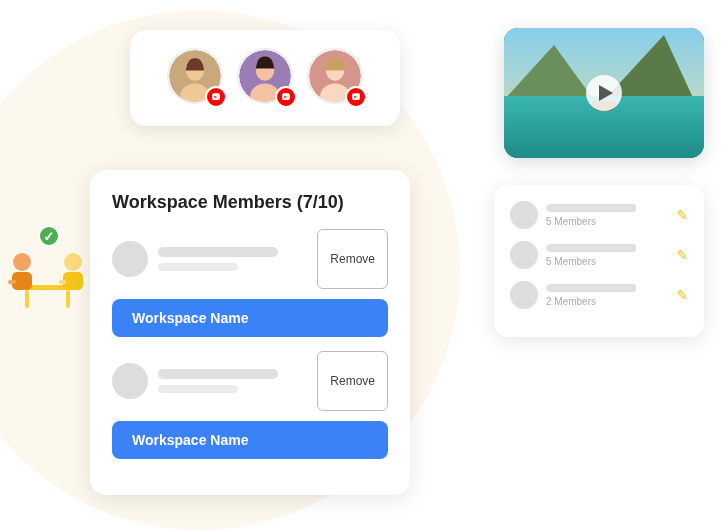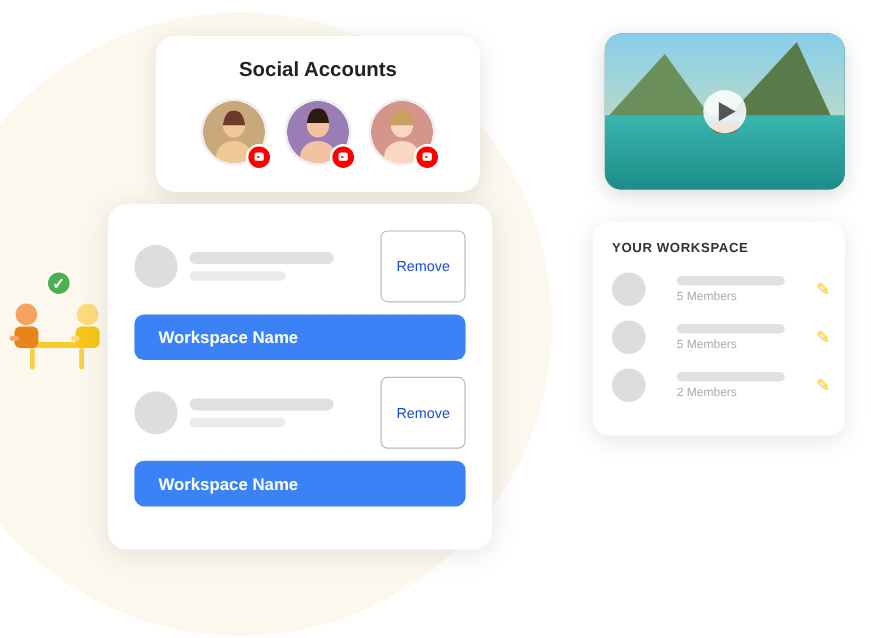--- a/index.html
+++ b/index.html
@@ -131,21 +131,21 @@
       border-radius: 4px;
       background: #ebebeb;
       width: 80px;
     }
     .remove-btn {
       border: 1.5px solid #bbb;
       background: #fff;
       border-radius: 6px;
       padding: 22px 12px;
       font-size: 12px;
-      color: #1d4ed8;
+      color: #404040;
       cursor: pointer;
       font-weight: 500;
       white-space: nowrap;
     }
     .workspace-name-btn {
       background: #3b82f6;
       border: none;
       border-radius: 8px;
       padding: 11px 20px;
       font-size: 14px;
@@ -257,21 +257,21 @@
       font-size: 11px;
       font-weight: 700;
       color: #333;
       letter-spacing: 0.5px;
       margin-bottom: 14px;
       text-transform: uppercase;
     }
     .yw-row {
       display: flex;
       align-items: center;
-      gap: 26px;
+      gap: 8px;
       margin-bottom: 12px;
     }
     .yw-avatar {
       width: 28px;
       height: 28px;
       border-radius: 50%;
       background: #ddd;
       flex-shrink: 0;
     }
     .yw-info {
@@ -319,21 +319,20 @@
       z-index: 5;
       border: 2px solid #fff;
     }
   </style>
 </head>
 <body>
 
 <div class="bg-circle"></div>
 
 <div class="social-card">
-  <div class="social-card-title">Social Accounts</div>
   <div class="social-avatars">
 
     <div class="avatar-wrap">
       <div class="avatar-circle">
         <svg viewBox="0 0 56 56" width="56" height="56" class="avatar-face">
           <circle cx="28" cy="28" r="28" fill="#c9a87c"></circle>
           <ellipse cx="28" cy="22" rx="10" ry="11" fill="#f0c897"></ellipse>
           <ellipse cx="28" cy="50" rx="16" ry="14" fill="#f0c897"></ellipse>
           <path d="M18 22 Q20 8 28 9 Q36 8 38 22" fill="#6b3a2a"></path>
         </svg>
@@ -374,20 +373,21 @@
         <svg viewBox="0 0 24 24" fill="white">
             <path d="M19.6 7.4s-.2-1.4-.8-2c-.8-.8-1.7-.8-2.1-.9C14.4 4.3 12 4.3 12 4.3s-2.4 0-4.7.2c-.4.1-1.3.1-2.1.9-.6.6-.8 2-.8 2S4.2 9 4.2 10.6v1.5c0 1.6.2 3.2.2 3.2s.2 1.4.8 2c.8.8 1.8.7 2.3.8C8.9 18.3 12 18.3 12 18.3s2.4 0 4.7-.2c.4-.1 1.3-.1 2.1-.9.6-.6.8-2 .8-2s.2-1.6.2-3.2v-1.5C19.8 9 19.6 7.4 19.6 7.4zm-11 6.5V9.6l5.6 2.2-5.6 2.1z"></path>
           </svg>
       </div>
     </div>
 
   </div>
 </div>
 
 <div class="members-card">
+  <div class="members-title">Workspace Members (7/10)</div>
 
   
   <div class="member-row">
     <div class="member-avatar-sm"></div>
     <div class="member-info">
       <div class="member-name-bar"></div>
       <div class="member-sub-bar"></div>
     </div>
     <button class="remove-btn">Remove</button>
   </div>
@@ -417,21 +417,20 @@
     <div class="video-mountain-right"></div>
     <div class="video-water"></div>
     <div class="video-boat"></div>
     <div class="play-btn-circle">
       <div class="play-triangle"></div>
     </div>
   </div>
 </div>
 
 <div class="your-workspace-card">
-  <div class="yw-title">YOUR WORKSPACE</div>
 
   <div class="yw-row">
     <div class="yw-avatar"></div>
     <div class="yw-info">
       <div class="yw-name-bar"></div>
       <div class="yw-sub">5 Members</div>
     </div>
     <span class="yw-edit-icon">✎</span>
   </div>
 

